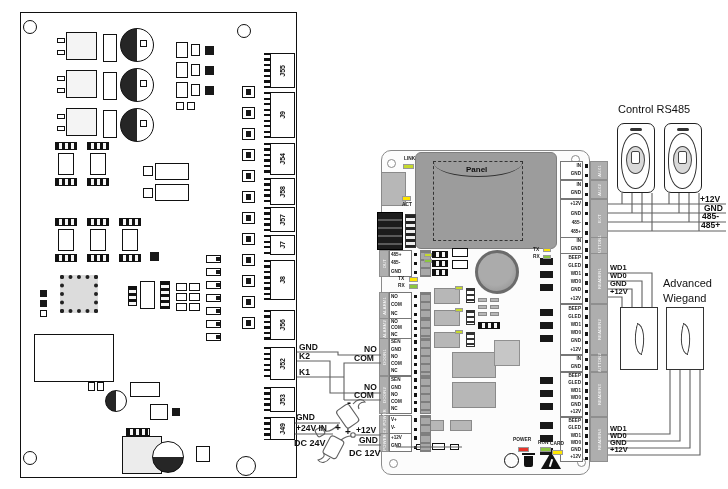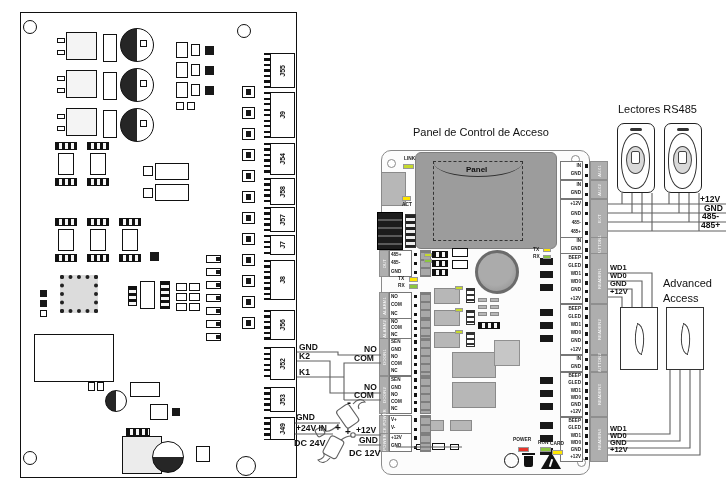--- a/index.html
+++ b/index.html
@@ -98,24 +98,23 @@
   <span class="tinylbl" style="left:513px;top:438px;">POWER</span>
   <span class="tinylbl" style="left:538px;top:441px;">RUN</span>
   <span class="tinylbl" style="left:550px;top:442px;">CARD</span>
 
   <div class="rohs"></div>
   <div class="binlid"></div>
   <div class="bin"></div>
   <div class="tri"></div>
   <div class="tribolt"></div>
 
-  <div class="title" style="left:413px;top:126px;">Panel de Control de Acceso</div>
-  <div class="title" style="left:618px;top:103px;">Lectores RS485</div>
+  <div class="title" style="left:618px;top:103px;">Control RS485</div>
   <div class="title" style="left:663px;top:277px;">Advanced</div>
-  <div class="title" style="left:663px;top:292px;">Access</div>
+  <div class="title" style="left:663px;top:292px;">Wiegand</div>
 
   <div class="r485" style="left:617px;top:123px;">
     <div class="slot"></div>
     <div class="oval"></div>
     <div class="fp"></div>
     <div class="fpin"></div>
   </div>
   <div class="r485" style="left:664px;top:123px;">
     <div class="slot"></div>
     <div class="oval"></div>

